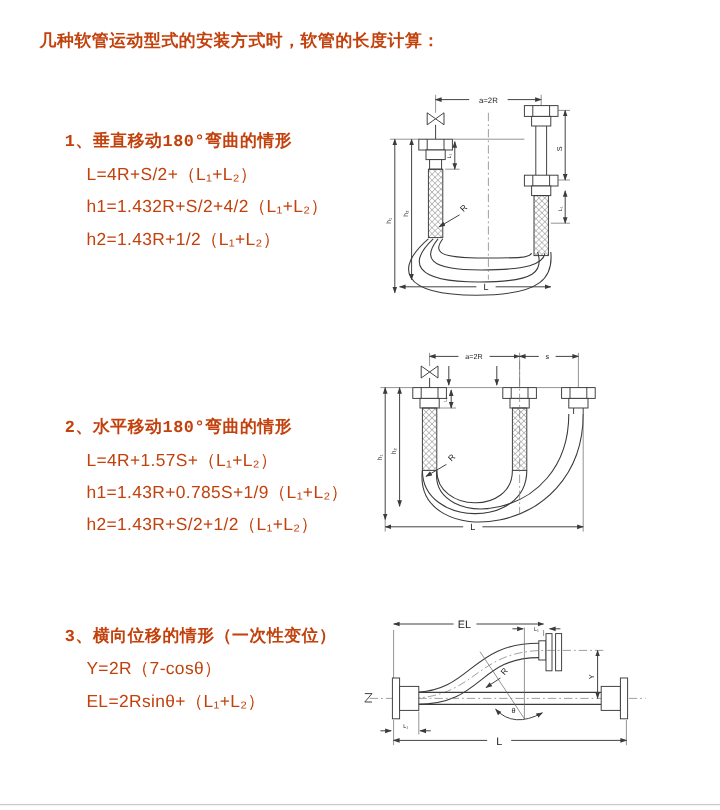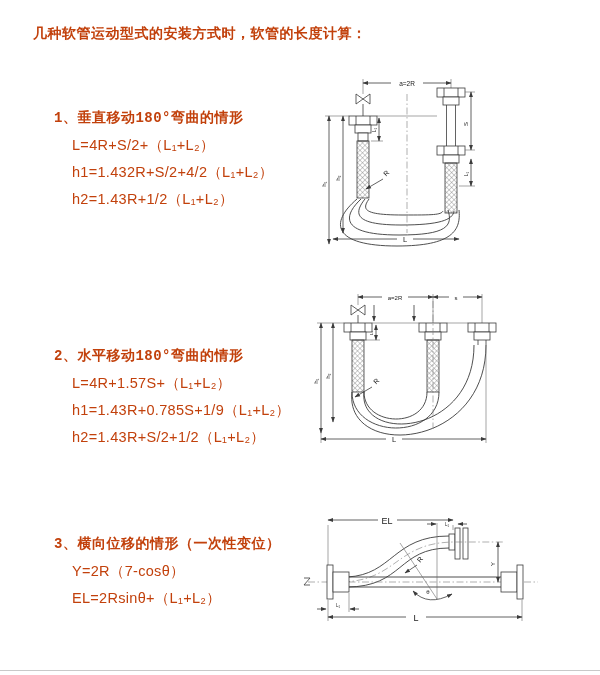--- a/index.html
+++ b/index.html
@@ -44,21 +44,21 @@
 
   <div class="sec" style="top:303px;margin-top:44px;">
     <div class="heading">2、水平移动180°弯曲的情形</div>
     <div class="formulas">
       <div class="formula">L=4R+1.57S+（L₁+L₂）</div>
       <div class="formula">h1=1.43R+0.785S+1/9（L₁+L₂）</div>
       <div class="formula">h2=1.43R+S/2+1/2（L₁+L₂）</div>
     </div>
   </div>
 
-  <div class="sec" style="top:521px;margin-top:14px;">
+  <div class="sec" style="top:521px;">
     <div class="heading">3、横向位移的情形（一次性变位）</div>
     <div class="formulas">
       <div class="formula">Y=2R（7-cosθ）</div>
       <div class="formula">EL=2Rsinθ+（L₁+L₂）</div>
     </div>
   </div>
 
   <svg id="d1" class="diagram" width="275" height="196" viewBox="0 0 275 196">
     <defs>
       <marker id="ar1" viewBox="0 0 10 10" refX="9" refY="5" markerWidth="7" markerHeight="7" orient="auto-start-reverse">

